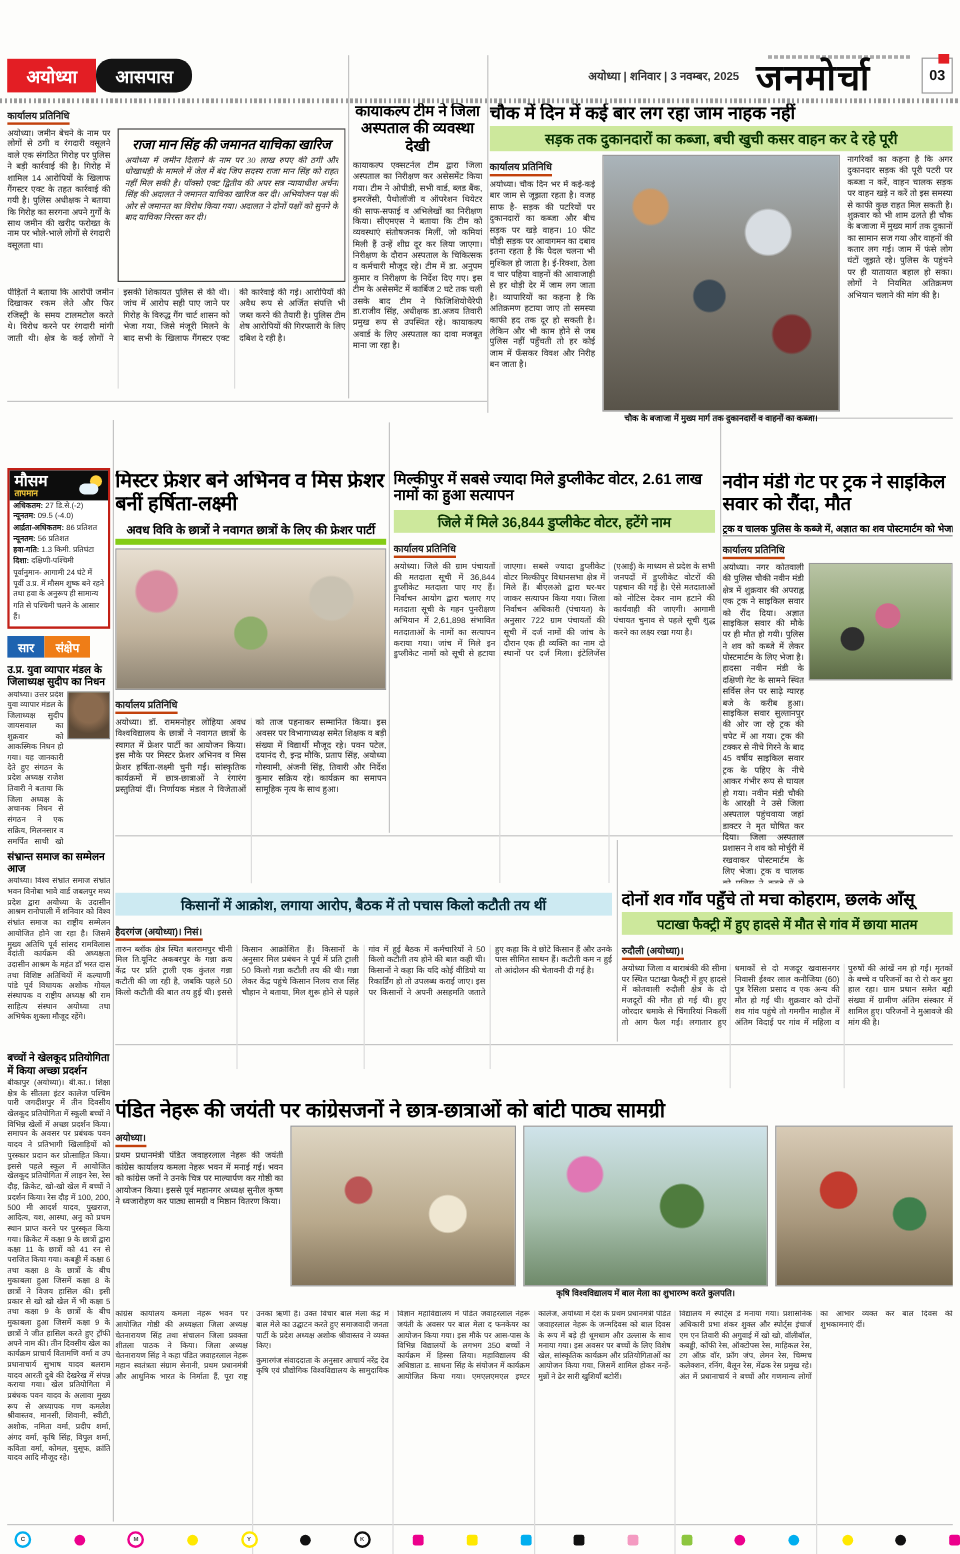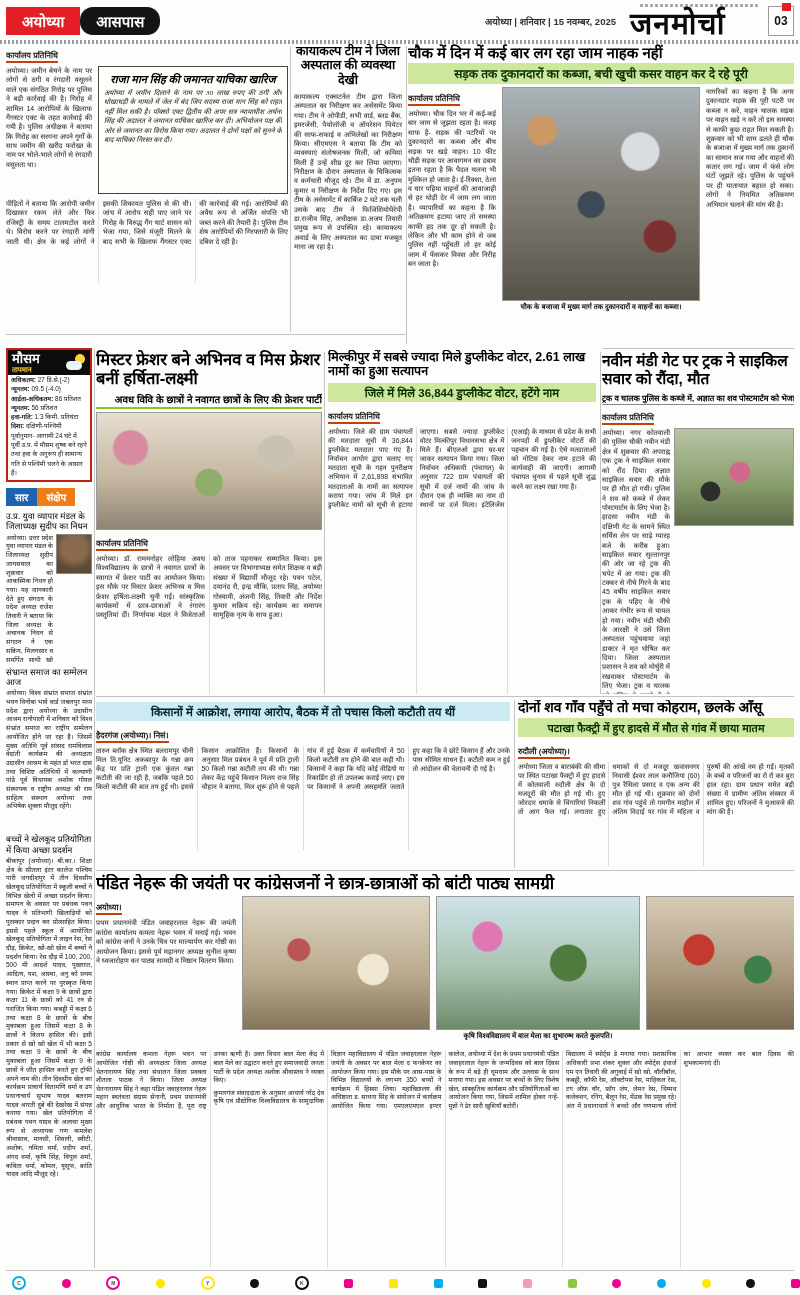--- a/index.html
+++ b/index.html
@@ -1,18 +1,18 @@
 <!DOCTYPE html>
 <html><head>
 <meta charset="utf-8">
 <style>
   html,body{margin:0;padding:0;background:#e8e8e8;}
   #page{position:relative;width:800px;height:1295px;background:#fdfdfb;margin:0 auto;
         font-family:"Liberation Sans","DejaVu Sans",sans-serif;color:#1a1a1a;overflow:hidden;}
-  .abs{position:absolute;}
+  .abs{position:absolute;margin-top:42px;}
   .hl{font-weight:800;color:#000;line-height:1.14;}
   .nowrap{white-space:nowrap;overflow:hidden;}
   .byline{font-size:8px;font-weight:700;color:#222;border-bottom:2px solid #c2410c;
           display:inline-block;padding-bottom:1px;margin:2px 0 3px;}
   .body{font-size:7px;line-height:1.34;text-align:justify;color:#1b1b1b;overflow:hidden;}
   .body p{margin:0 0 4px;}
   .subhead{font-weight:700;text-align:center;padding:2px 3px;color:#073000;}
   .sh-green{background:#cde89c;}
   .sh-blue{background:#cdeaf2;color:#00222e;}
   .sh-plain{color:#000;text-align:center;font-weight:700;}
@@ -31,21 +31,21 @@
   .wtitle{font-weight:800;line-height:1.05;}
   .wrow{font-size:6.4px;line-height:1.45;padding:0 3px;}
   .wrow b{font-weight:700;}
   .cloudico{position:relative;width:20px;height:16px;}
   .cloudico .sun{position:absolute;right:1px;top:0;width:10px;height:10px;border-radius:50%;background:#ffd23d;}
   .cloudico .cl{position:absolute;left:0;bottom:0;width:16px;height:9px;border-radius:6px;background:#e8f4fb;}
   
   .saar{display:flex;margin:6px 0 3px;}
   .saar .b1{background:#1e63b0;color:#fff;font-weight:800;font-size:10px;padding:2px 9px;}
   .saar .b2{background:#ef7d17;color:#fff;font-weight:800;font-size:10px;padding:2px 9px;}
-  .brief-title{font-size:8.6px;font-weight:400;line-height:1.2;margin:5px 0 2px;color:#000;}
+  .brief-title{font-size:8.6px;font-weight:700;line-height:1.2;margin:5px 0 2px;color:#000;}
   .brief-photo{float:right;width:34px;height:38px;margin:0 0 2px 3px;border:1px solid #888;
      background:radial-gradient(circle at 50% 35%,#8a6a4e 0 40%,#5d4a37 70%),linear-gradient(#7a8f5e,#49402e);}
   
   .inset{border:1px solid #444;padding:4px 5px;background:#fffefa;}
   .inset .t{font-family:"Liberation Serif","DejaVu Serif",serif;font-style:italic;font-weight:800;
             font-size:11px;text-align:center;margin-bottom:3px;color:#000;}
   .inset .b{font-family:"Liberation Serif","DejaVu Serif",serif;font-style:italic;font-size:7px;
             line-height:1.35;text-align:justify;overflow:hidden;}
   
   .ph-traffic{background:radial-gradient(circle at 20% 20%,#c96 0 6%,transparent 7%),
@@ -85,21 +85,21 @@
 </style>
 </head>
 <body>
 
 <div id="page">
 
   <div class="abs" style="left:6px;top:5px;right:6px;height:32px;display:flex;align-items:center;">
     <div class="tab" style="background:#e31e24;">अयोध्या</div>
     <div class="tab" style="background:#141414;border-radius:13px;">आसपास</div>
     <div style="flex:1;"></div>
-    <div style="font-size:9.5px;font-weight:700;color:#333;margin-right:14px;">अयोध्या | शनिवार | 15 नवम्बर, 2025</div>
+    <div style="font-size:9.5px;font-weight:700;color:#333;margin-right:14px;">अयोध्या | शनिवार | 3 नवम्बर, 2025</div>
     <div>
       <div class="m-tagline"></div>
       <div class="masthead">जनमोर्चा</div>
     </div>
     <div class="pageno" style="margin-left:8px;">
       <div class="flag"></div>
       <div class="num">03</div>
     </div>
   </div>
   <div class="abs dashes" style="left:0;top:40px;width:800px;height:4px;"></div>
@@ -189,21 +189,21 @@
     </div>
 
     <div>
       <div class="brief-title">बच्चों ने खेलकूद प्रतियोगिता में किया अच्छा प्रदर्शन</div>
       <div class="body" style="font-size:6.5px;height:396px;">बीकापुर (अयोध्या)। बी.का.। शिक्षा क्षेत्र के सीतला इंटर कालेज पश्चिम पारी जगदीशपुर में तीन दिवसीय खेलकूद प्रतियोगिता में स्कूली बच्चों ने विभिन्न खेलों में अच्छा प्रदर्शन किया। समापन के अवसर पर प्रबंधक पवन यादव ने प्रतिभागी खिलाड़ियों को पुरस्कार प्रदान कर प्रोत्साहित किया। इससे पहले स्कूल में आयोजित खेलकूद प्रतियोगिता में लाइन रेस, रेस दौड़, क्रिकेट, खो-खो खेल में बच्चों ने प्रदर्शन किया। रेस दौड़ में 100, 200, 500 मी आदर्श यादव, पुखराज, आदित्य, यश, आस्था, अनु को प्रथम स्थान प्राप्त करने पर पुरस्कृत किया गया। क्रिकेट में कक्षा 9 के छात्रों द्वारा कक्षा 11 के छात्रों को 41 रन से पराजित किया गया। कबड्डी में कक्षा 6 तथा कक्षा 8 के छात्रों के बीच मुकाबला हुआ जिसमें कक्षा 8 के छात्रों ने विजय हासिल की। इसी प्रकार से खो खो खेल में भी कक्षा 5 तथा कक्षा 9 के छात्रों के बीच मुकाबला हुआ जिसमें कक्षा 9 के छात्रों ने जीत हासिल करते हुए ट्रॉफी अपने नाम की। तीन दिवसीय खेल का कार्यक्रम प्राचार्य वितामणि वर्मा व उप प्रधानाचार्य सुभाष यादव बलराम यादव आरती दुबे की देखरेख में संपन्न कराया गया। खेल प्रतियोगिता में प्रबंधक पवन यादव के अलावा मुख्य रूप से अध्यापक गण कमलेश श्रीवास्तव, मानसी, शिवानी, स्वीटी, अशोक, नमिता वर्मा, प्रदीप शर्मा, अंगद वर्मा, कृषि सिंह, विपुल शर्मा, कविता वर्मा, कोमल, युसूफ, क्रांति यादव आदि मौजूद रहे।</div>
     </div>
   </div>
 
   <div class="abs" style="left:96px;top:350px;width:226px;height:344px;overflow:hidden;">
     <div class="hl" style="font-size:16.5px;height:42px;overflow:hidden;">मिस्टर फ्रेशर बने अभिनव व मिस फ्रेशर बनीं हर्षिता-लक्ष्मी</div>
-    <div class="sh-plain nowrap" style="font-size:10px;border-bottom:2px solid #84cc16;padding-bottom:1px;text-align:right;">अवध विवि के छात्रों ने नवागत छात्रों के लिए की फ्रेशर पार्टी</div>
+    <div class="sh-plain nowrap" style="font-size:10px;border-bottom:5px solid #84cc16;padding-bottom:1px;">अवध विवि के छात्रों ने नवागत छात्रों के लिए की फ्रेशर पार्टी</div>
     <div class="photo ph-party" style="width:224px;height:116px;margin:3px 0 2px;"></div>
     <div><span class="byline">कार्यालय प्रतिनिधि</span></div>
     <div class="body" style="height:140px;column-count:2;column-gap:8px;column-rule:1px solid #ddd;">अयोध्या। डॉ. राममनोहर लोहिया अवध विश्वविद्यालय के छात्रों ने नवागत छात्रों के स्वागत में फ्रेशर पार्टी का आयोजन किया। इस मौके पर मिस्टर फ्रेशर अभिनव व मिस फ्रेशर हर्षिता-लक्ष्मी चुनी गईं। सांस्कृतिक कार्यक्रमों में छात्र-छात्राओं ने रंगारंग प्रस्तुतियां दीं। निर्णायक मंडल ने विजेताओं को ताज पहनाकर सम्मानित किया। इस अवसर पर विभागाध्यक्ष समेत शिक्षक व बड़ी संख्या में विद्यार्थी मौजूद रहे। पवन पटेल, दयानंद रौ, इन्द्र मौकि, प्रताप सिंह, अयोध्या गोस्वामी, अंजनी सिंह, तिवारी और निर्देश कुमार सक्रिय रहे। कार्यक्रम का समापन सामूहिक नृत्य के साथ हुआ।</div>
   </div>
 
   <div class="abs" style="left:328px;top:350px;width:268px;height:344px;overflow:hidden;">
     <div class="hl" style="font-size:12.5px;height:32px;overflow:hidden;">मिल्कीपुर में सबसे ज्यादा मिले डुप्लीकेट वोटर, 2.61 लाख नामों का हुआ सत्यापन</div>
     <div class="subhead sh-green nowrap" style="font-size:11.5px;margin:1px 0 3px;">जिले में मिले 36,844 डुप्लीकेट वोटर, हटेंगे नाम</div>
     <div><span class="byline">कार्यालय प्रतिनिधि</span></div>
     <div class="body" style="font-size:6.8px;height:268px;column-count:3;column-gap:7px;column-rule:1px solid #ddd;">अयोध्या। जिले की ग्राम पंचायतों की मतदाता सूची में 36,844 डुप्लीकेट मतदाता पाए गए हैं। निर्वाचन आयोग द्वारा चलाए गए मतदाता सूची के गहन पुनरीक्षण अभियान में 2,61,898 संभावित मतदाताओं के नामों का सत्यापन कराया गया। जांच में मिले इन डुप्लीकेट नामों को सूची से हटाया जाएगा। सबसे ज्यादा डुप्लीकेट वोटर मिल्कीपुर विधानसभा क्षेत्र में मिले हैं। बीएलओ द्वारा घर-घर जाकर सत्यापन किया गया। जिला निर्वाचन अधिकारी (पंचायत) के अनुसार 722 ग्राम पंचायतों की सूची में दर्ज नामों की जांच के दौरान एक ही व्यक्ति का नाम दो स्थानों पर दर्ज मिला। इंटेलिजेंस (एआई) के माध्यम से प्रदेश के सभी जनपदों में डुप्लीकेट वोटरों की पहचान की गई है। ऐसे मतदाताओं को नोटिस देकर नाम हटाने की कार्यवाही की जाएगी। आगामी पंचायत चुनाव से पहले सूची शुद्ध करने का लक्ष्य रखा गया है।</div>

